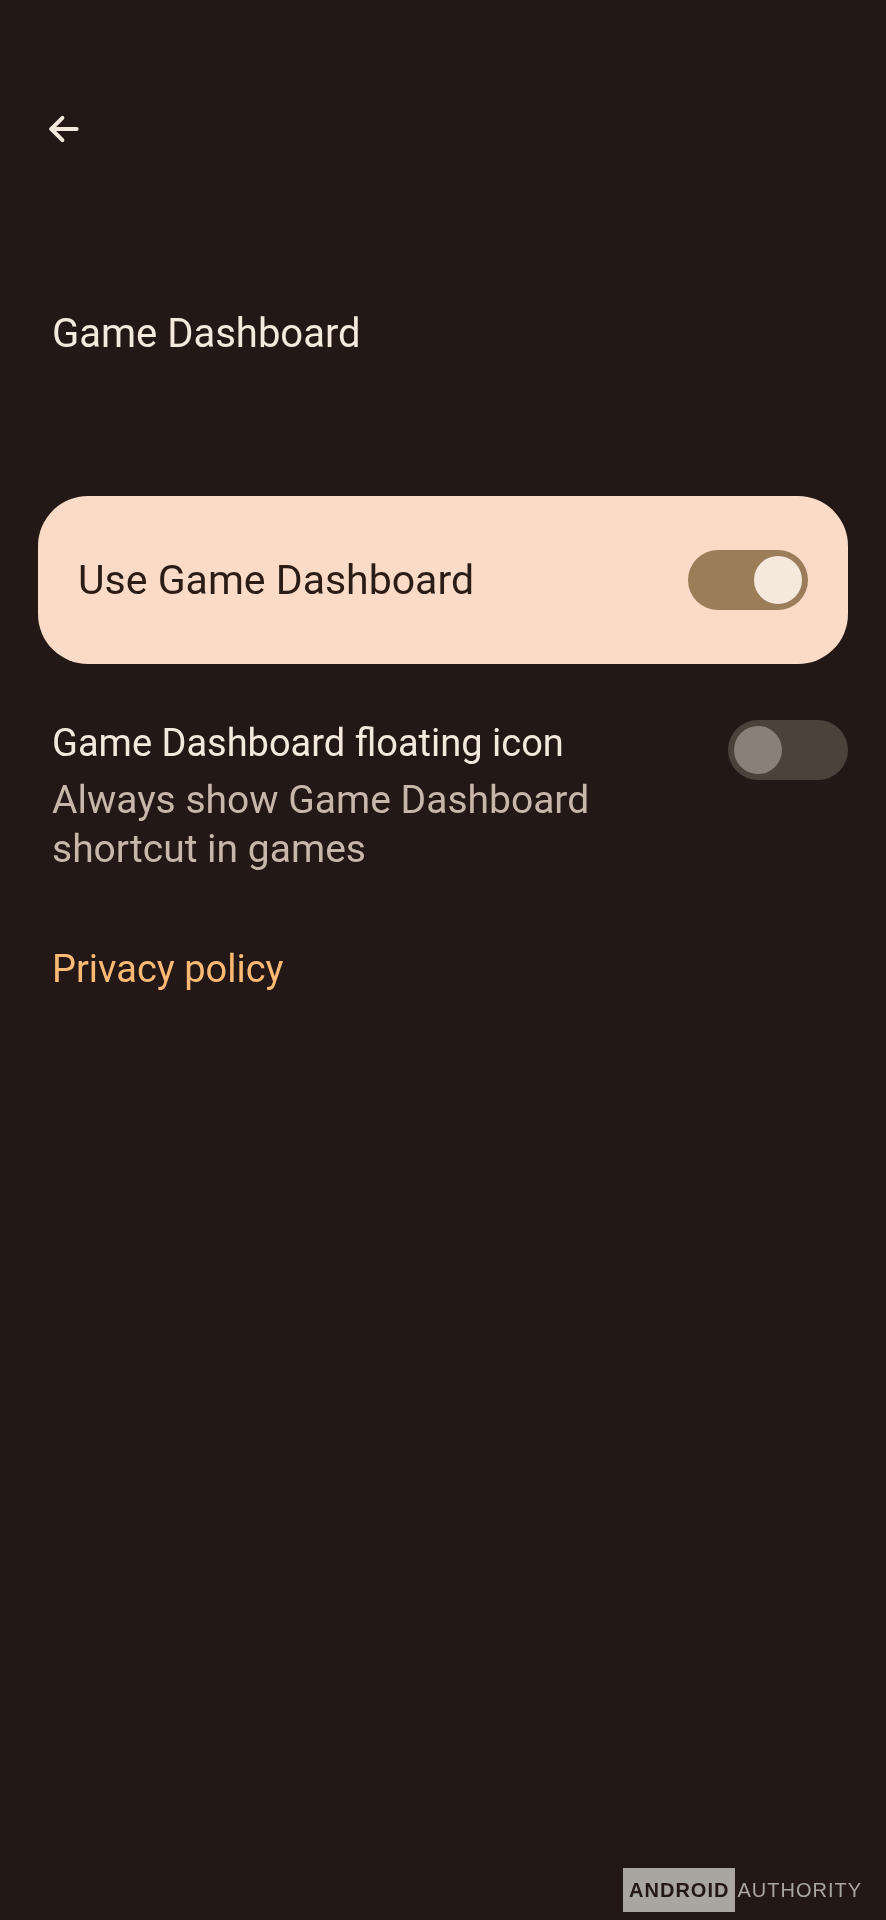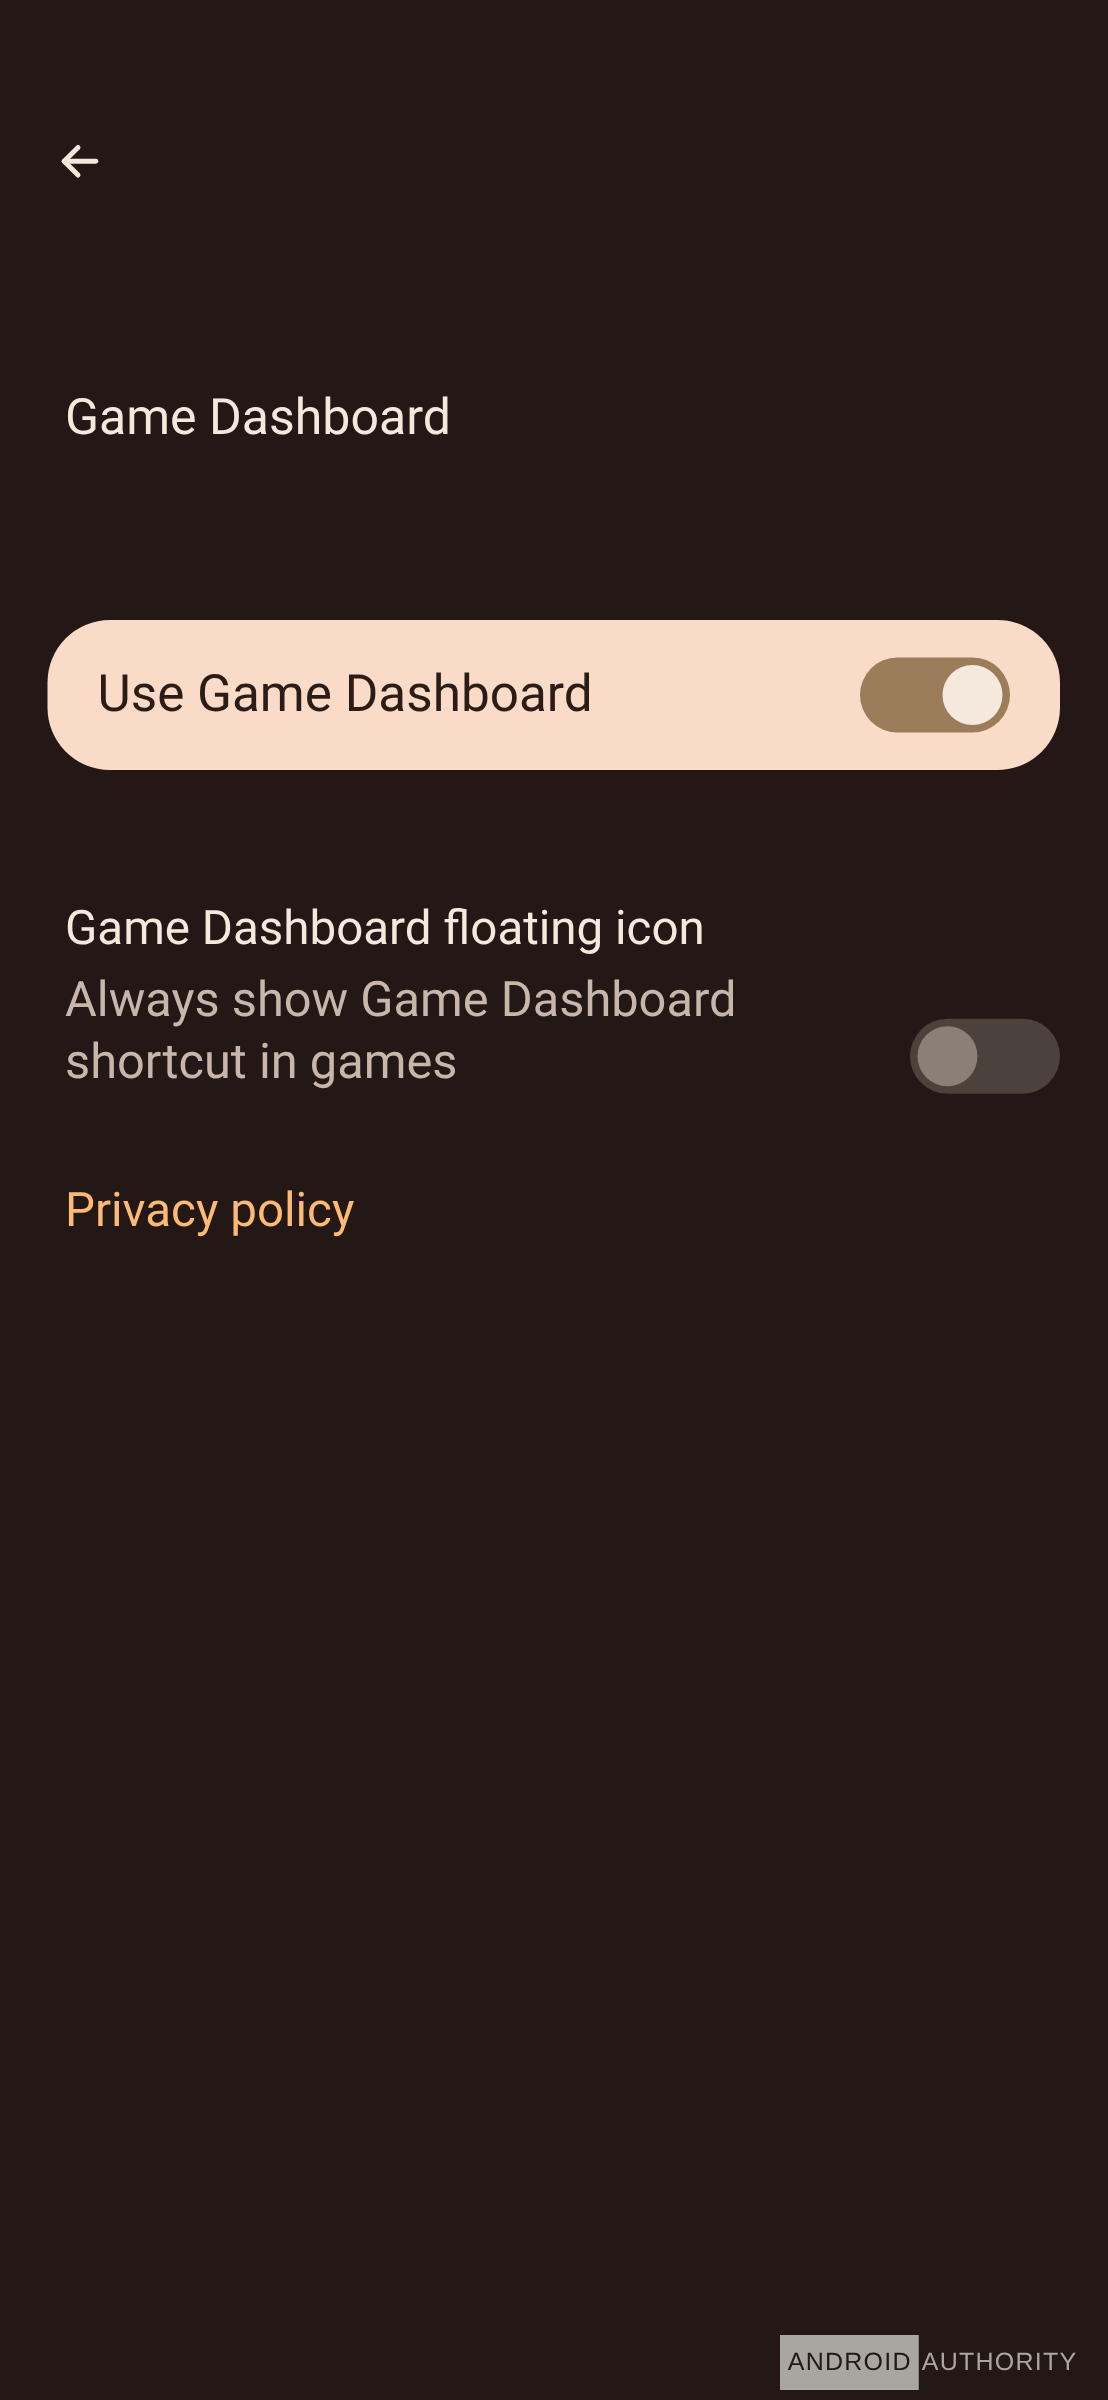--- a/index.html
+++ b/index.html
@@ -34,21 +34,21 @@
       font-size: 40px;
       font-weight: 400;
       color: #f5e9de;
       letter-spacing: 0px;
     }
     .main-card {
       position: absolute;
       top: 496px;
       left: 38px;
       right: 38px;
-      height: 120px;
+      height: 168px;
       background: #f9dbc8;
       border-radius: 50px;
       display: flex;
       align-items: center;
       justify-content: space-between;
       padding: 0 40px 0 40px;
     }
     .main-card-label {
       font-size: 41px;
       color: #2b1d16;
@@ -73,21 +73,21 @@
       border-radius: 50%;
     }
     .settings-list {
       position: absolute;
       top: 720px;
       left: 52px;
       right: 38px;
     }
     .setting-row {
       display: flex;
-      align-items: flex-end;
+      align-items: flex-start;
       justify-content: space-between;
       margin-bottom: 68px;
     }
     .setting-text {
       flex: 1;
       padding-right: 30px;
     }
     .setting-title {
       font-size: 38px;
       color: #f5e9de;
@@ -134,21 +134,21 @@
       font-size: 20px;
       letter-spacing: 1px;
       font-weight: 400;
       color: #a9a6a2;
       font-family: Arial, sans-serif;
     }
     .watermark-badge {
       background: #a9a6a2;
       color: #231815;
       padding: 11px 6px;
-      font-weight: 400;
+      font-weight: 700;
       margin-right: 2px;
     }
   </style>
 </head>
 <body>
 
 <div class="back-button">
   <svg viewBox="0 0 24 24" fill="none" stroke="#f5e9de" stroke-width="2.5" stroke-linecap="round" stroke-linejoin="round">
     <line x1="20" y1="12" x2="4" y2="12"></line>
     <polyline points="11 5 4 12 11 19"></polyline>

